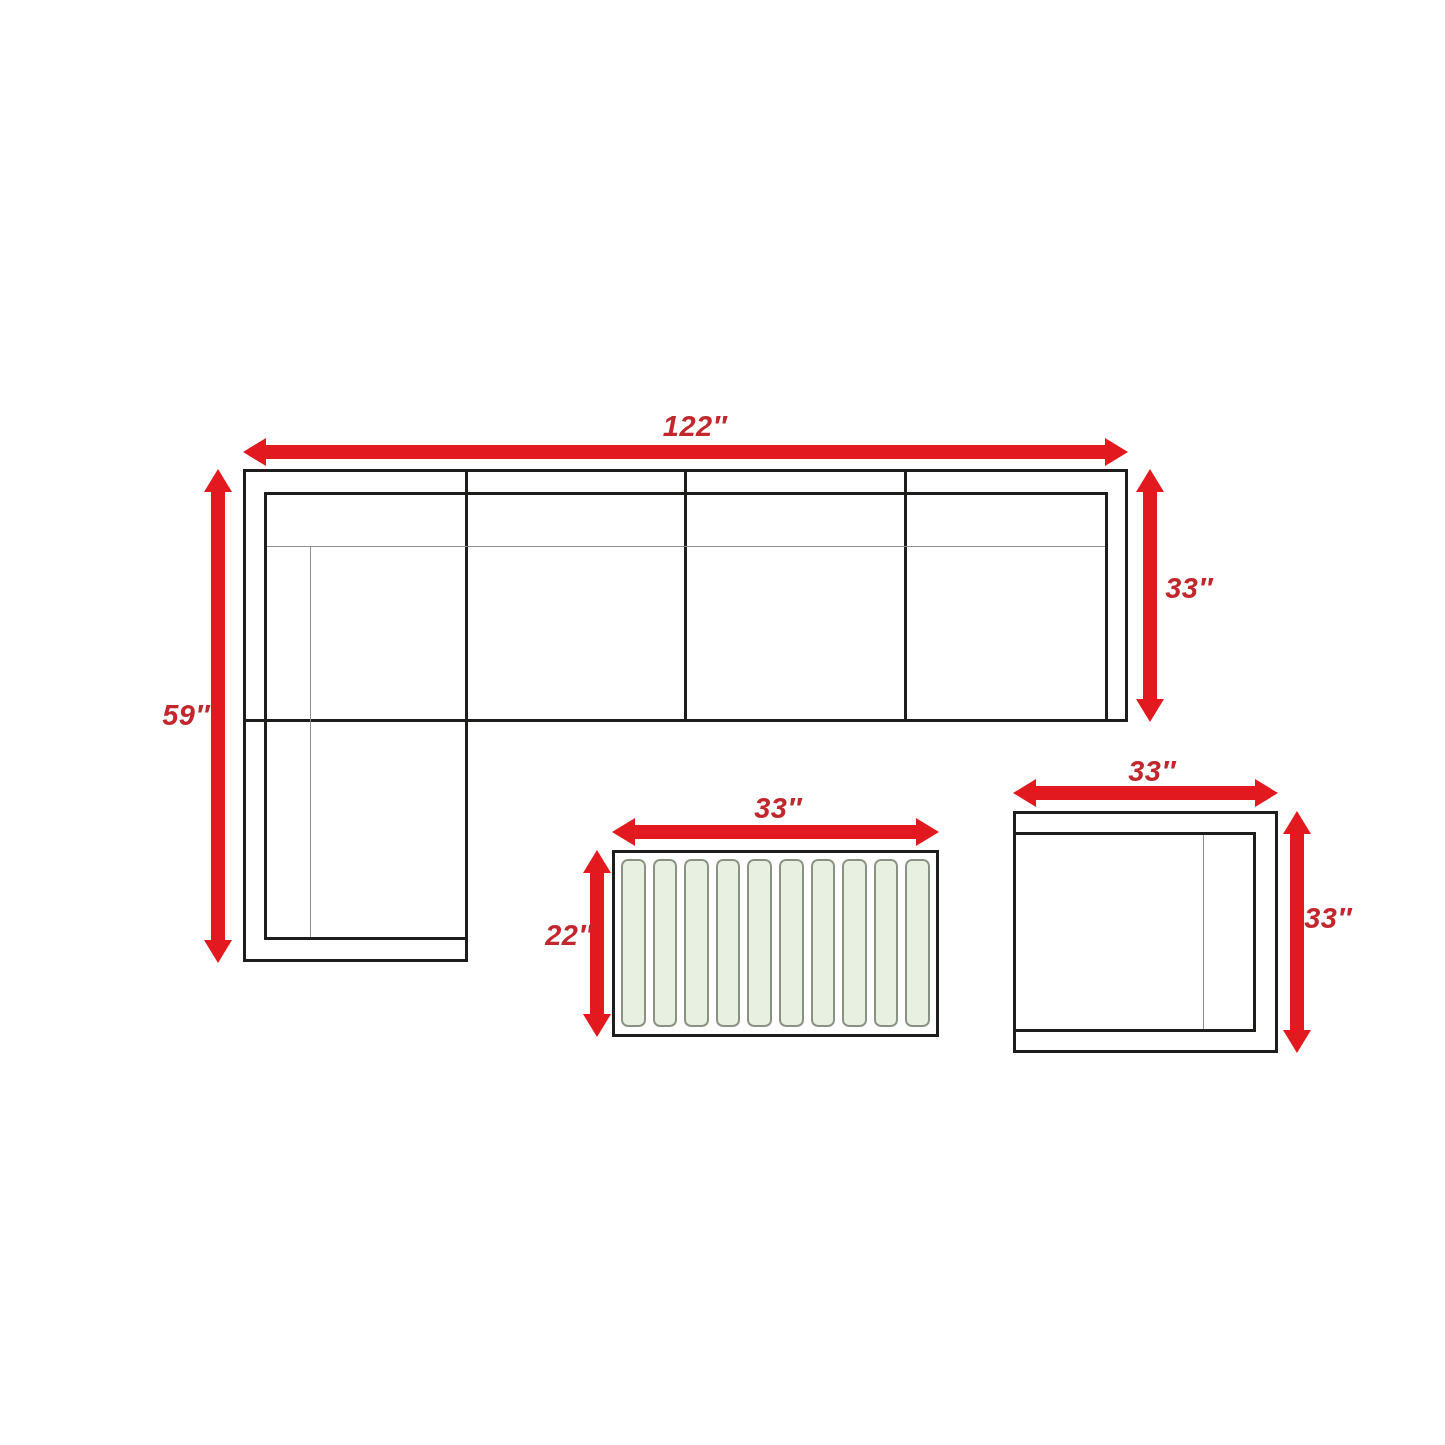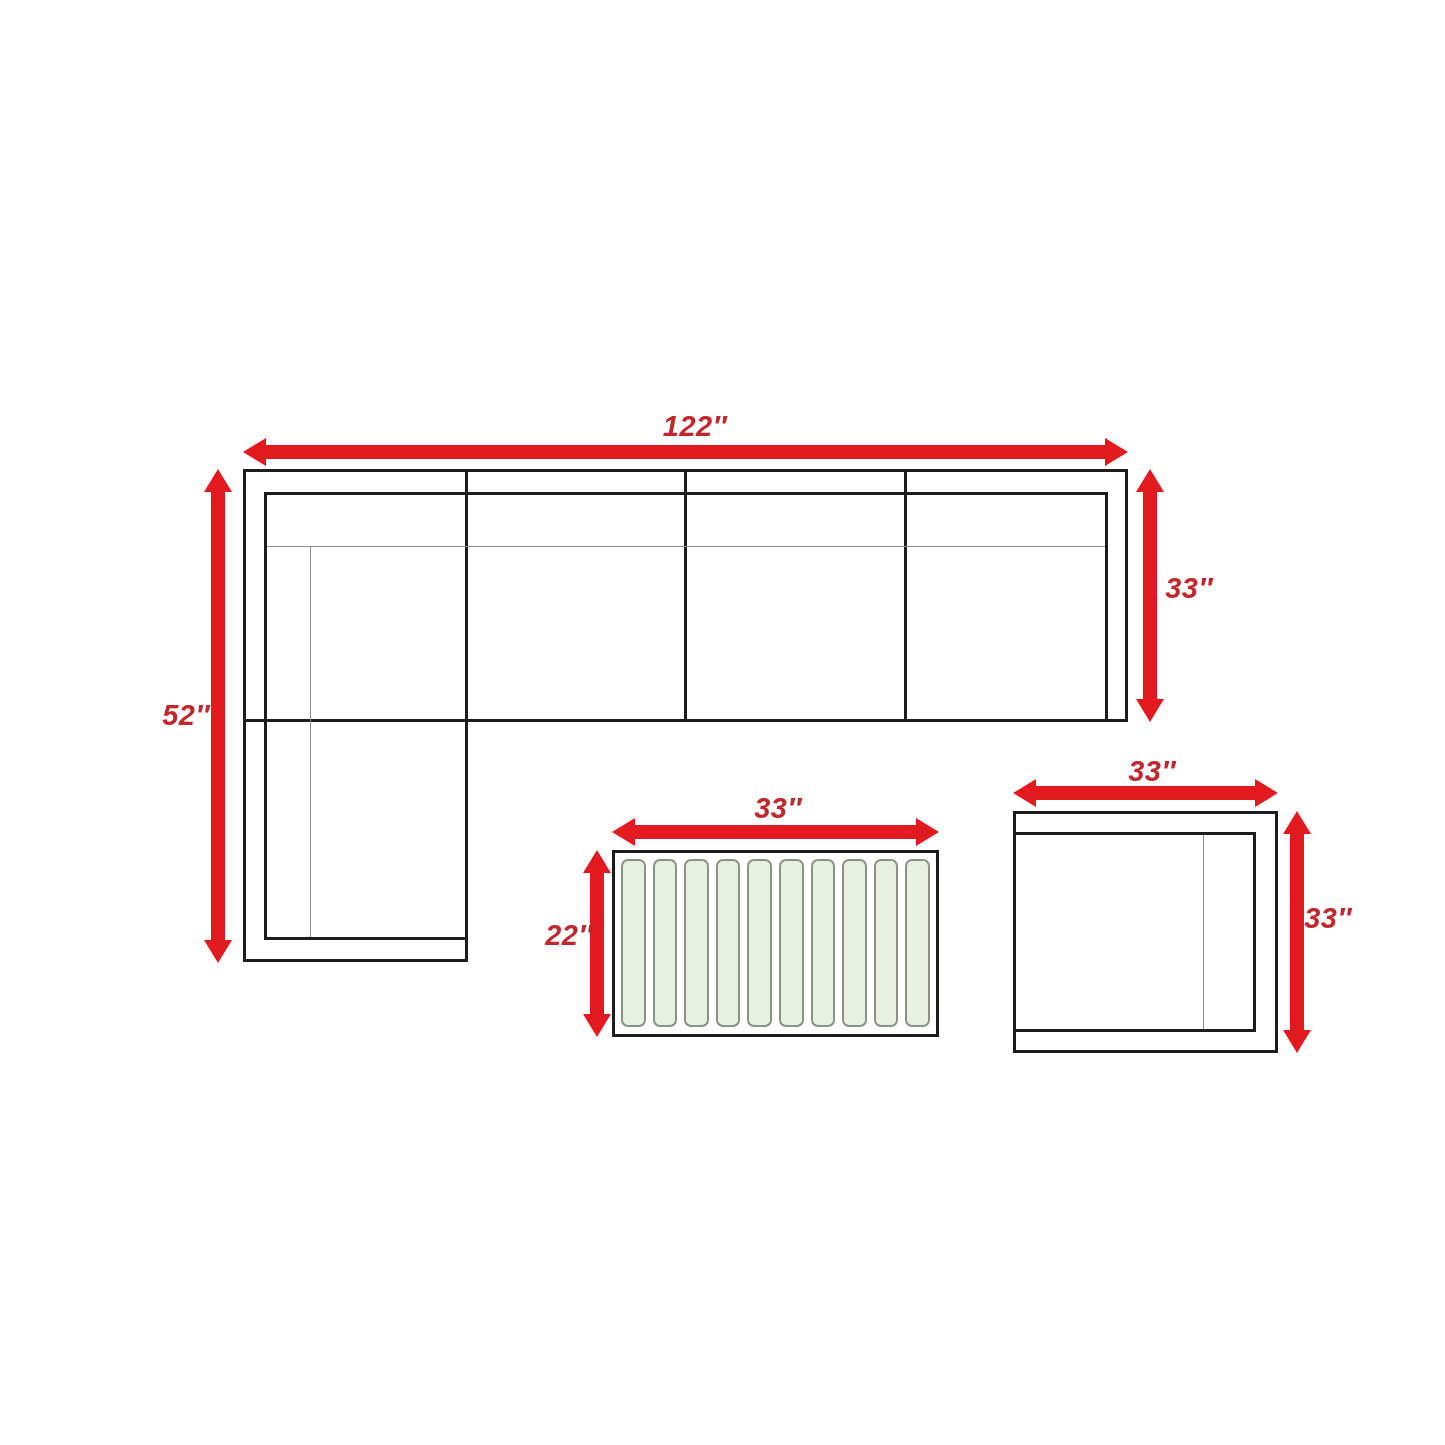--- a/index.html
+++ b/index.html
@@ -70,21 +70,21 @@
     <span class="shaft"></span>
     <i class="hb"></i>
   </div>
   <span class="dim-label" style="left:1139px;top:570px;">33″</span>
 
   <div class="arr arr-v" style="left:204px;top:469px;height:494px;">
     <i class="ht"></i>
     <span class="shaft"></span>
     <i class="hb"></i>
   </div>
-  <span class="dim-label" style="left:136px;top:697px;">52″</span>
+  <span class="dim-label" style="left:136px;top:697px;">59″</span>
 
   <div>
     <div class="box" style="left:612px;top:850px;width:327px;height:187px;"></div>
     <div class="slats" style="left:621px;top:859px;width:309px;height:168px;">
         <div class="slat"></div>
         <div class="slat"></div>
         <div class="slat"></div>
         <div class="slat"></div>
         <div class="slat"></div>
         <div class="slat"></div>

